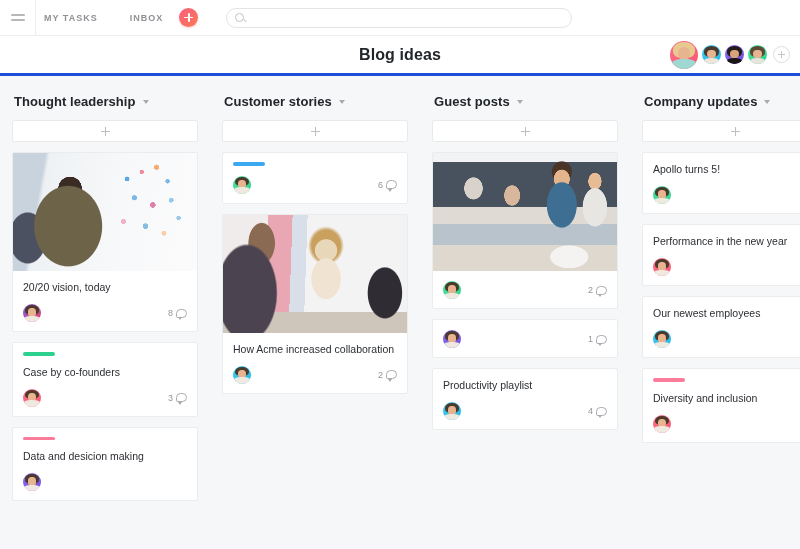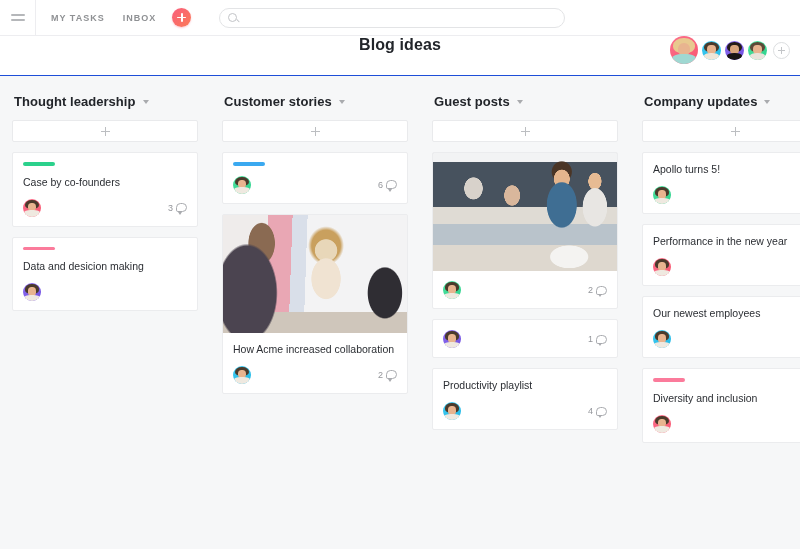--- a/index.html
+++ b/index.html
@@ -28,22 +28,22 @@
     gap: 3px;
     border-right: 1px solid #ededf0;
     height: 36px;
     cursor: pointer;
   }
   .hamburger span {
     display: block; width: 14px; height: 2px;
     background: #b5b7ba; border-radius: 1px;
   }
   .topnav {
-    display: flex; align-items: center; gap: 18px;
-    margin-left: 15px;
+    display: flex; align-items: center; gap: 32px;
+    margin-left: 8px;
   }
   .topnav-item {
     font-size: 9px; letter-spacing: 1px;
     color: #8f9194; font-weight: 600;
     text-transform: uppercase;
     cursor: pointer;
   }
   .plus-btn {
     width: 19px; height: 19px; border-radius: 50%;
     background: linear-gradient(135deg, #f95e7e 0%, #fb7a55 100%);
@@ -81,22 +81,22 @@
     border: none; outline: none; background: transparent;
     font-size: 10px; color: #1e1f21; margin-left: 6px;
     font-family: "Liberation Sans", sans-serif;
     width: 100%;
   }
   .search-input::placeholder { color: #b9bbbe; }
 
   
   .project-header {
     height: 40px; background: #fff;
-    border-bottom: 1px solid #1d4ed8;
-    display: flex; align-items: flex-start;
+    border-bottom: 3px solid #1d4ed8;
+    display: flex; align-items: center;
     position: relative;
   }
   .project-title {
     position: absolute; left: 0; right: 0;
     text-align: center;
     font-size: 16px; font-weight: 700; color: #22252a;
     letter-spacing: .1px;
   }
   .members {
     margin-left: auto; margin-right: 10px;
@@ -350,20 +350,39 @@
 </div>
 
 <div class="board" id="board">
     <div class="column">
       <div class="col-head">
         <div class="col-title">Thought leadership</div>
         <div class="chevron"></div>
       </div>
       <div class="add-card"></div>
       <div class="card">
+        <div class="card-img photo-stickies"></div>
+        <div class="card-body">
+          <div class="card-title">20/20 vision, today</div>
+          <div class="card-foot">
+            <div class="card-avatar av-purplered">
+              <div class="face">
+                <div class="hair" style="background:#4b3a2b"></div>
+                <div class="skin"></div>
+                <div class="body" style="background:#efe9e0"></div>
+              </div>
+            </div>
+            <div class="comments">
+              <span>8</span>
+              <span class="bubble"></span>
+            </div>
+          </div>
+        </div>
+      </div>
+      <div class="card">
         <div class="card-body">
           <div class="tagbar" style="background:#2bd18c"></div>
           <div class="card-title">Case by co-founders</div>
           <div class="card-foot">
             <div class="card-avatar av-pink">
               <div class="face">
                 <div class="hair" style="background:#4b3a2b"></div>
                 <div class="skin"></div>
                 <div class="body" style="background:#efe9e0"></div>
               </div>

